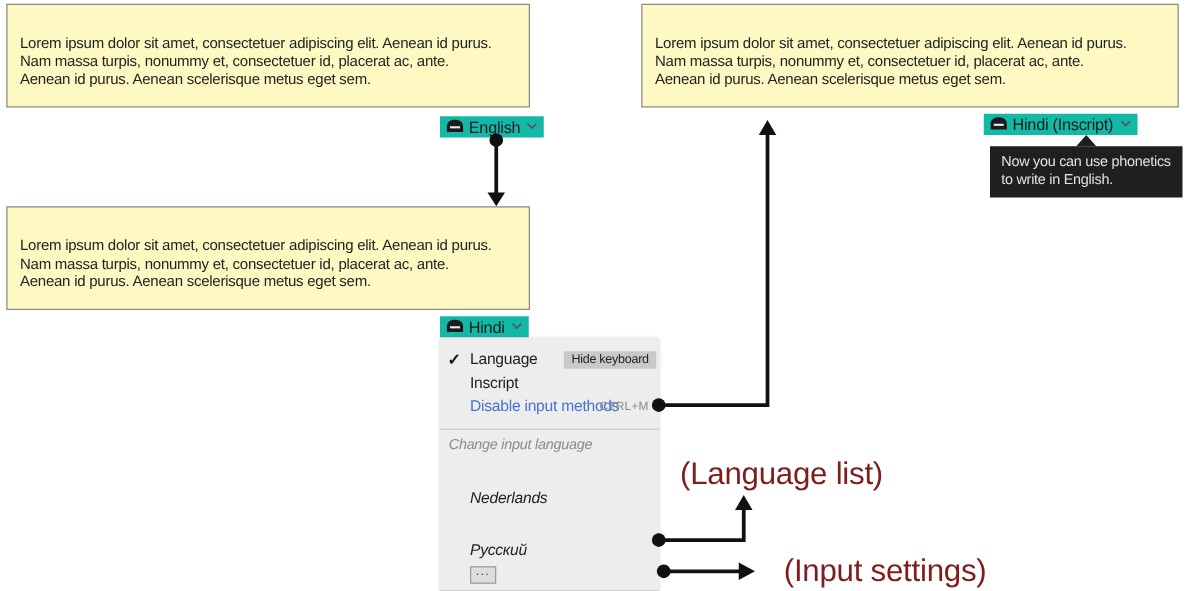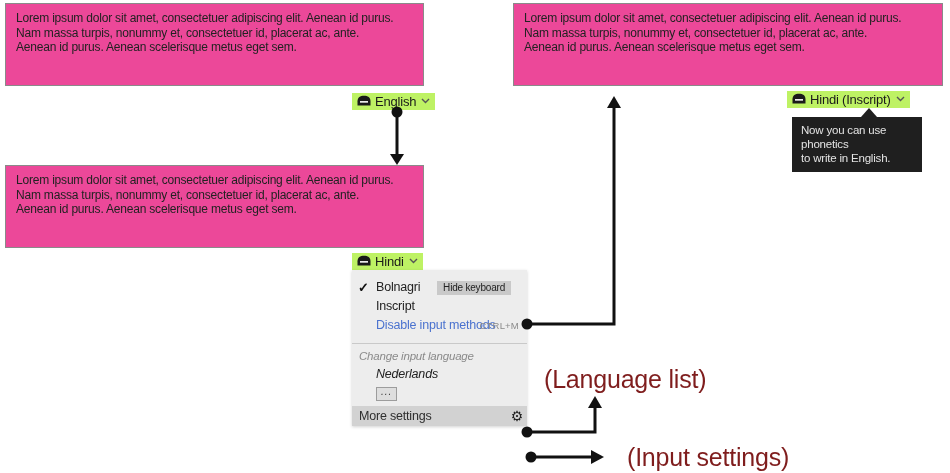--- a/index.html
+++ b/index.html
@@ -3,74 +3,74 @@
 <meta charset="utf-8">
 <style>
   * { margin:0; padding:0; box-sizing:border-box; }
   html,body { background:#fff; }
   .canvas {
     position:relative; width:950px; height:473px; background:#fff;
     font-family:"Liberation Sans", sans-serif; overflow:hidden;
   }
   
   .textbox {
-    position:absolute; background:#ec4899; border:1px solid #8a8a8a;
-    padding:7px 10px; font-size:12px; letter-spacing:-0.2px;
+    position:absolute; background:#fef9c3; border:1px solid #8a8a8a;
+    padding:23px 10px; font-size:12px; letter-spacing:-0.2px;
     line-height:14.6px; color:#222; white-space:pre-line;
   }
   .tb1 { left:5px;  top:3px;   width:419px; height:83px; }
   .tb2 { left:5px;  top:165px; width:419px; height:83px; }
   .tb3 { left:513px; top:3px;  width:430px; height:83px; }
 
   
   .langbtn {
     position:absolute; display:inline-flex; align-items:center; gap:4px;
-    background:#bef264; padding:1px 5px 2px 5px; height:17px;
+    background:#14b8a6; padding:1px 5px 2px 5px; height:17px;
     font-size:13px; letter-spacing:-0.2px; color:#1a1a1a; cursor:default;
   }
   .langbtn .chev { display:inline-block; margin-left:1px; }
   .btn-english { top:93px; left:352px; }
   .btn-hindi   { top:253px; left:352px; }
   .btn-hindi-inscript { top:91px; left:787px;justify-content:flex-end; }
 
   
   .menu {
     position:absolute; left:352px; top:270px; width:175px;
     background:#ededed; box-shadow:0 1px 3px rgba(0,0,0,0.18);
     font-size:12.5px; letter-spacing:-0.2px; color:#222;
   }
   .menu .sect1 { padding-top:8px; padding-bottom:0; }
   .menu .row { position:relative; height:19px; line-height:19px; padding-left:24px; }
   .menu .check { position:absolute; left:6px; top:0; font-weight:bold; font-size:13px; color:#111; }
   .menu .chip-hide {
-    position:absolute; right:16px; top:2.5px; background:#c9c9c9; color:#222;
+    position:absolute; right:2px; top:2.5px; background:#c9c9c9; color:#222;
     font-size:10px; letter-spacing:-0.2px; line-height:12px; padding:1px 6px;
   }
   .menu .row-disable { color:#4a72cf; }
   .menu .shortcut {
     position:absolute; right:8px; top:0; color:#8a8a8a; font-size:9.5px; letter-spacing:0.2px;
   }
   .menu .divider { border-top:1px solid #c9c9c9; margin-top:8px; }
   .menu .sect2 { padding-top:3px;font-style:italic; }
   .menu .sect-header { height:19px; line-height:19px; padding-left:7px; color:#8a8a8a; font-size:11.5px; }
-  .menu .lang-row { height:17.5px; line-height:17.5px; padding-left:24px; }
+  .menu .lang-row { height:17.5px; line-height:17.5px; padding-left:24px;margin-top:24px; }
   .menu .chip-more {
     display:inline-block; margin:2px 0 5px 24px; background:#dedede;
     border:1px solid #9c9c9c; color:#333; font-size:10px; line-height:8px;
     padding:0 4px 4px 4px; letter-spacing:1px;
   }
   .menu .more-settings {
     height:20px; background:#d2d2d2; display:flex; align-items:center;
     justify-content:space-between; padding:0 4px 0 7px; color:#2e2e2e; font-size:12.5px;
   }
   .gear { font-family:"DejaVu Sans", sans-serif; font-size:14px; color:#222; line-height:14px; }
 
   
   .tooltip {
-    position:absolute; left:792px; top:117px; width:130px; background:#1f1f1f;
+    position:absolute; left:792px; top:117px; width:154px; background:#1f1f1f;
     color:#e3e3e3; font-size:11.5px; letter-spacing:-0.2px; line-height:14px;
     padding:6px 9px 7px 9px;
   }
   .tooltip .caret {
     position:absolute; top:-9px; left:69px; width:0; height:0;
     border-left:8px solid transparent; border-right:8px solid transparent;
     border-bottom:9px solid #1f1f1f;
   }
   .tooltip .msg { white-space:pre-line; }
   .tooltip .link { color:#4666b3; cursor:pointer; }
@@ -133,35 +133,36 @@
     <span>Hindi (Inscript)</span>
     <svg class="chev" width="9" height="6" viewBox="0 0 9 6">
       <polyline points="1,1 4.5,4.5 8,1" fill="none" stroke="#555" stroke-width="1.4"></polyline>
     </svg>
   </div>
 
   <div class="menu">
     <div class="sect1">
       <div class="row">
         <span class="check">✓</span>
-        <span>Bolnagri</span>
+        <span>Language</span>
         <span class="chip-hide">Hide keyboard</span>
       </div>
       <div class="row">
         <span>Inscript</span>
       </div>
       <div class="row row-disable">
         <span>Disable input methods</span>
         <span class="shortcut">CTRL+M</span>
       </div>
     </div>
     <div class="divider"></div>
     <div class="sect2">
       <div class="sect-header">Change input language</div>
       <div class="lang-row">Nederlands</div>
+      <div class="lang-row">Русский</div>
       <span class="chip-more">...</span>
     </div>
     <div class="more-settings">
       <span>More settings</span>
       <span class="gear">⚙</span>
     </div>
   </div>
 
   <div class="tooltip">
     <div class="caret"></div>

